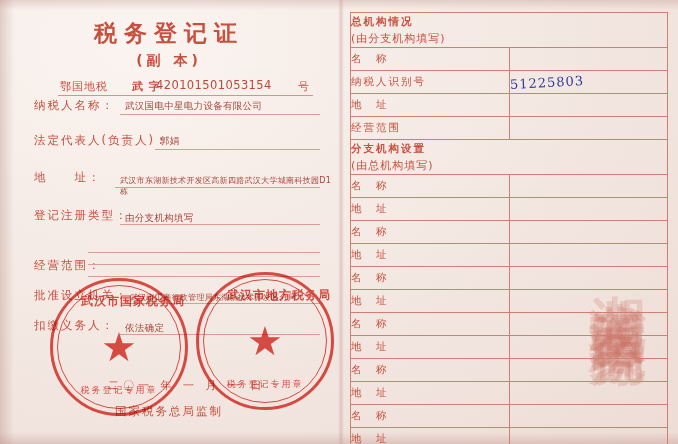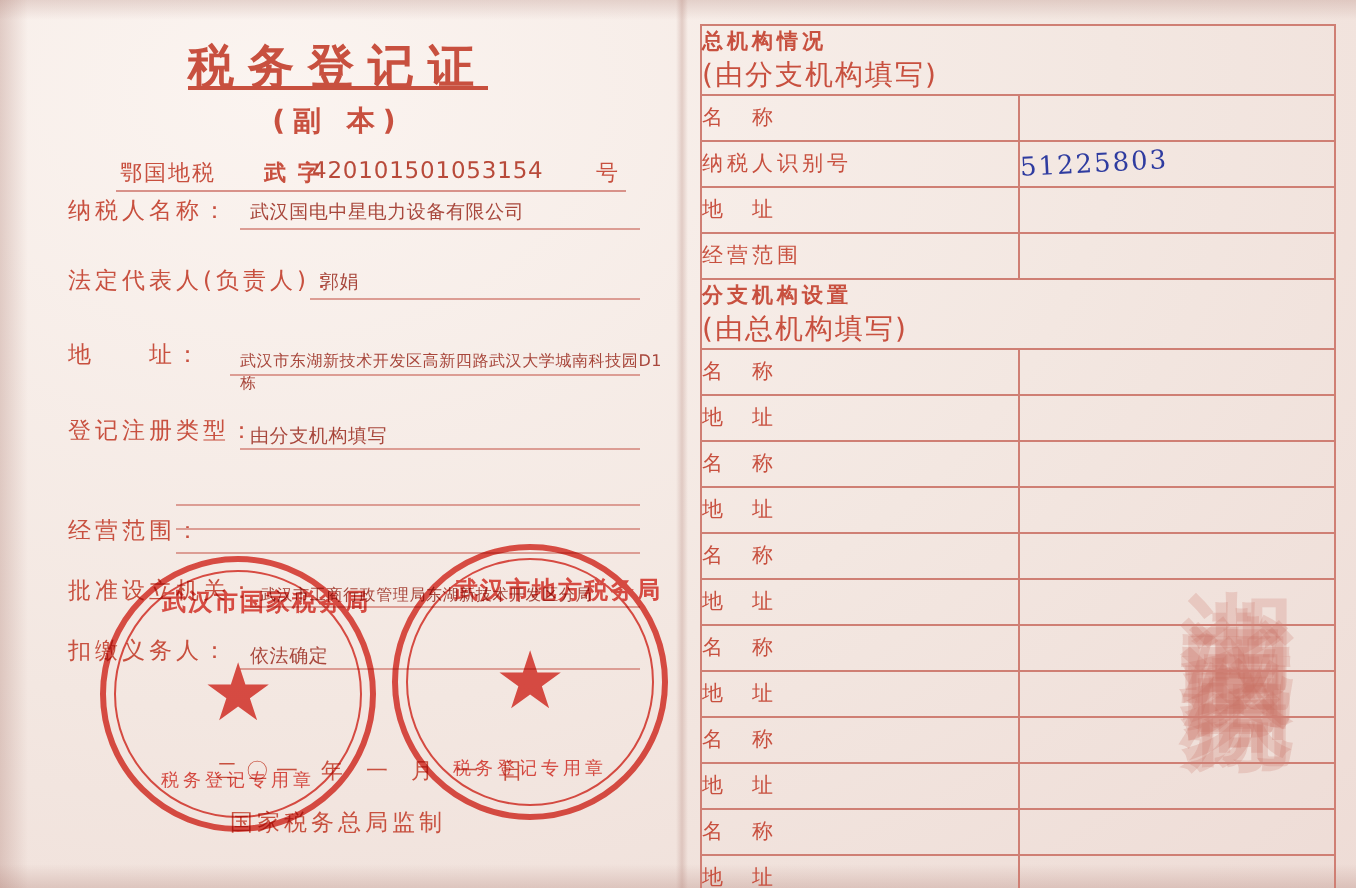--- a/index.html
+++ b/index.html
@@ -24,21 +24,20 @@
   .edge-left{position:absolute;left:0;top:0;bottom:0;width:14px;background:linear-gradient(90deg,rgba(170,120,110,.30),rgba(170,120,110,0));}
   .edge-top{position:absolute;left:0;right:0;top:0;height:10px;background:linear-gradient(180deg,rgba(170,120,110,.25),rgba(170,120,110,0));}
   .edge-bottom{position:absolute;left:0;right:0;bottom:0;height:12px;background:linear-gradient(0deg,rgba(170,120,110,.28),rgba(170,120,110,0));}
 
   
   .left-page{position:absolute;left:0;top:0;width:338px;height:444px;}
   .doc-title{
     position:absolute;left:0;right:0;top:18px;text-align:center;
     font-size:23px;font-weight:bold;letter-spacing:7px;color:#c8503f;
     font-family:"DejaVu Sans","Liberation Sans",sans-serif;
-    text-decoration:underline;
   }
   .doc-subtitle{
     position:absolute;left:0;right:0;top:52px;text-align:center;
     font-size:14px;font-weight:bold;letter-spacing:4px;color:#c8503f;
   }
   .serial-row{
     position:absolute;left:58px;top:78px;width:265px;height:18px;
     font-size:11px;color:#c8503f;letter-spacing:1px;
   }
   .serial-label{position:absolute;left:2px;top:1px;}
@@ -95,21 +94,21 @@
   }
   table.grid td{
     border:1px solid #cf7f74;
     height:22px;
     font-size:10.5px;
     color:#c8503f;
     letter-spacing:2px;
     padding:0;
   }
   td.hdr{height:46px;font-size:13px;font-weight:bold;letter-spacing:3px;line-height:17px;}
-  td.hdr .sub{display:block;font-size:14px;font-weight:normal;letter-spacing:1px;}
+  td.hdr .sub{display:block;font-size:11px;font-weight:normal;letter-spacing:1px;}
   td.lbl{width:100px;}
   td.val{width:218px;}
   .handwrite{
     font-size:13px;color:#2f3ca0;letter-spacing:1px;
     display:inline-block;transform:rotate(-3deg);
     font-family:"DejaVu Serif","Liberation Serif",serif;
   }
 </style>
 </head>
 <body>

